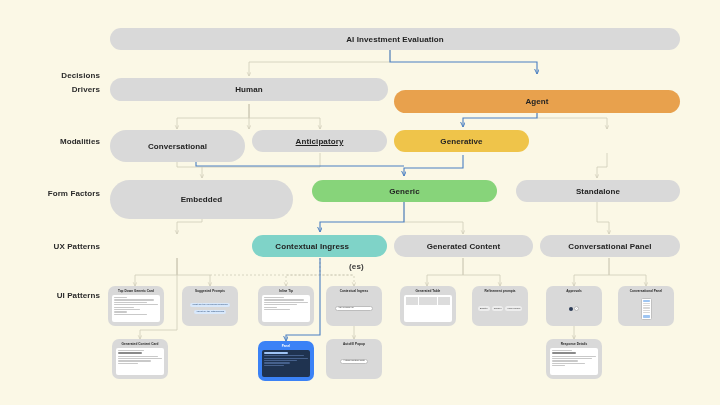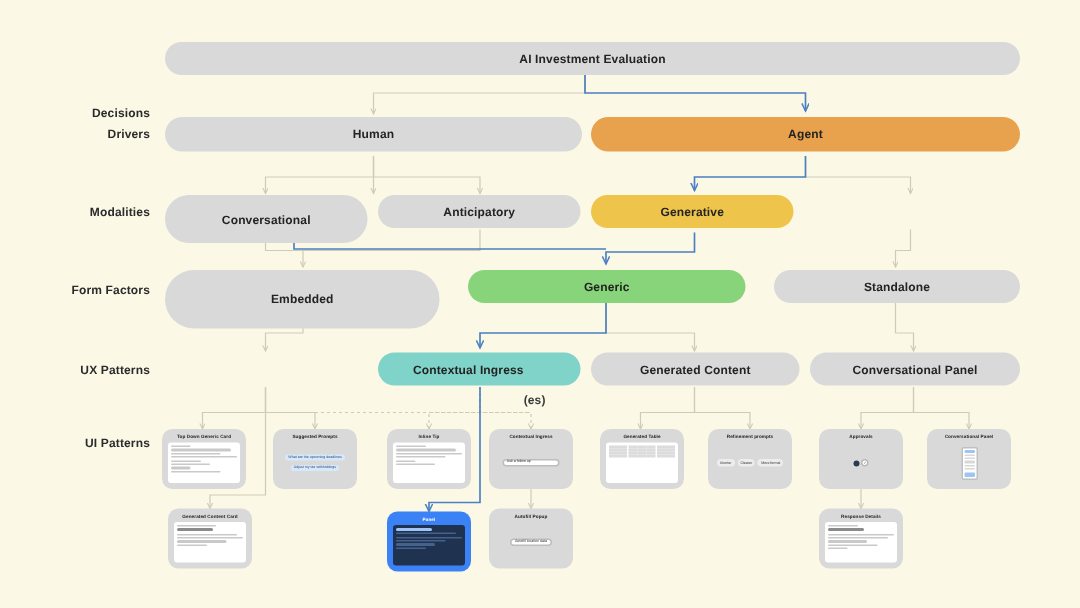--- a/index.html
+++ b/index.html
@@ -185,24 +185,24 @@
   <div class="row-label" style="left:20px; top:44px; width:80px;margin-top:27px;">Decisions</div>
   <div class="row-label" style="left:20px; top:85px; width:80px;">Drivers</div>
   <div class="row-label" style="left:20px; top:137px; width:80px;">Modalities</div>
   <div class="row-label" style="left:20px; top:189px; width:80px;">Form Factors</div>
   <div class="row-label" style="left:20px; top:242px; width:80px;">UX Patterns</div>
   <div class="row-label" style="left:20px; top:291px; width:80px;">UI Patterns</div>
 
   <div class="pill" style="left:110px; top:78px; width:278px; height:23px;">Human</div>
 
   <div class="pill" style="left:110px; top:28px; width:570px; height:22px;">AI Investment Evaluation</div>
-  <div class="pill orange" style="left:394px; top:78px; width:286px; height:23px;">Agent</div>
+  <div class="pill orange" style="left:394px; top:90px; width:286px; height:23px;">Agent</div>
 
   <div class="pill" style="left:110px; top:130px; width:135px; height:32px;">Conversational</div>
-  <div class="pill" style="left:252px; top:130px; width:135px; height:22px;">Anticipatory</div>
+  <div class="pill" style="left:252px; top:130px; width:135px; height:22px;text-decoration:underline;">Anticipatory</div>
   <div class="pill yellow" style="left:394px; top:130px; width:135px; height:22px;">Generative</div>
 
   <div class="pill" style="left:110px; top:180px; width:183px; height:39px;">Embedded</div>
   <div class="pill green" style="left:312px; top:180px; width:185px; height:22px;">Generic</div>
   <div class="pill" style="left:516px; top:180px; width:164px; height:22px;">Standalone</div>
 
   <div class="pill teal" style="left:252px; top:235px; width:135px; height:22px;">
     <span>Contextual Ingress</span>
       <span class="soft">(es)</span>
   </div>

